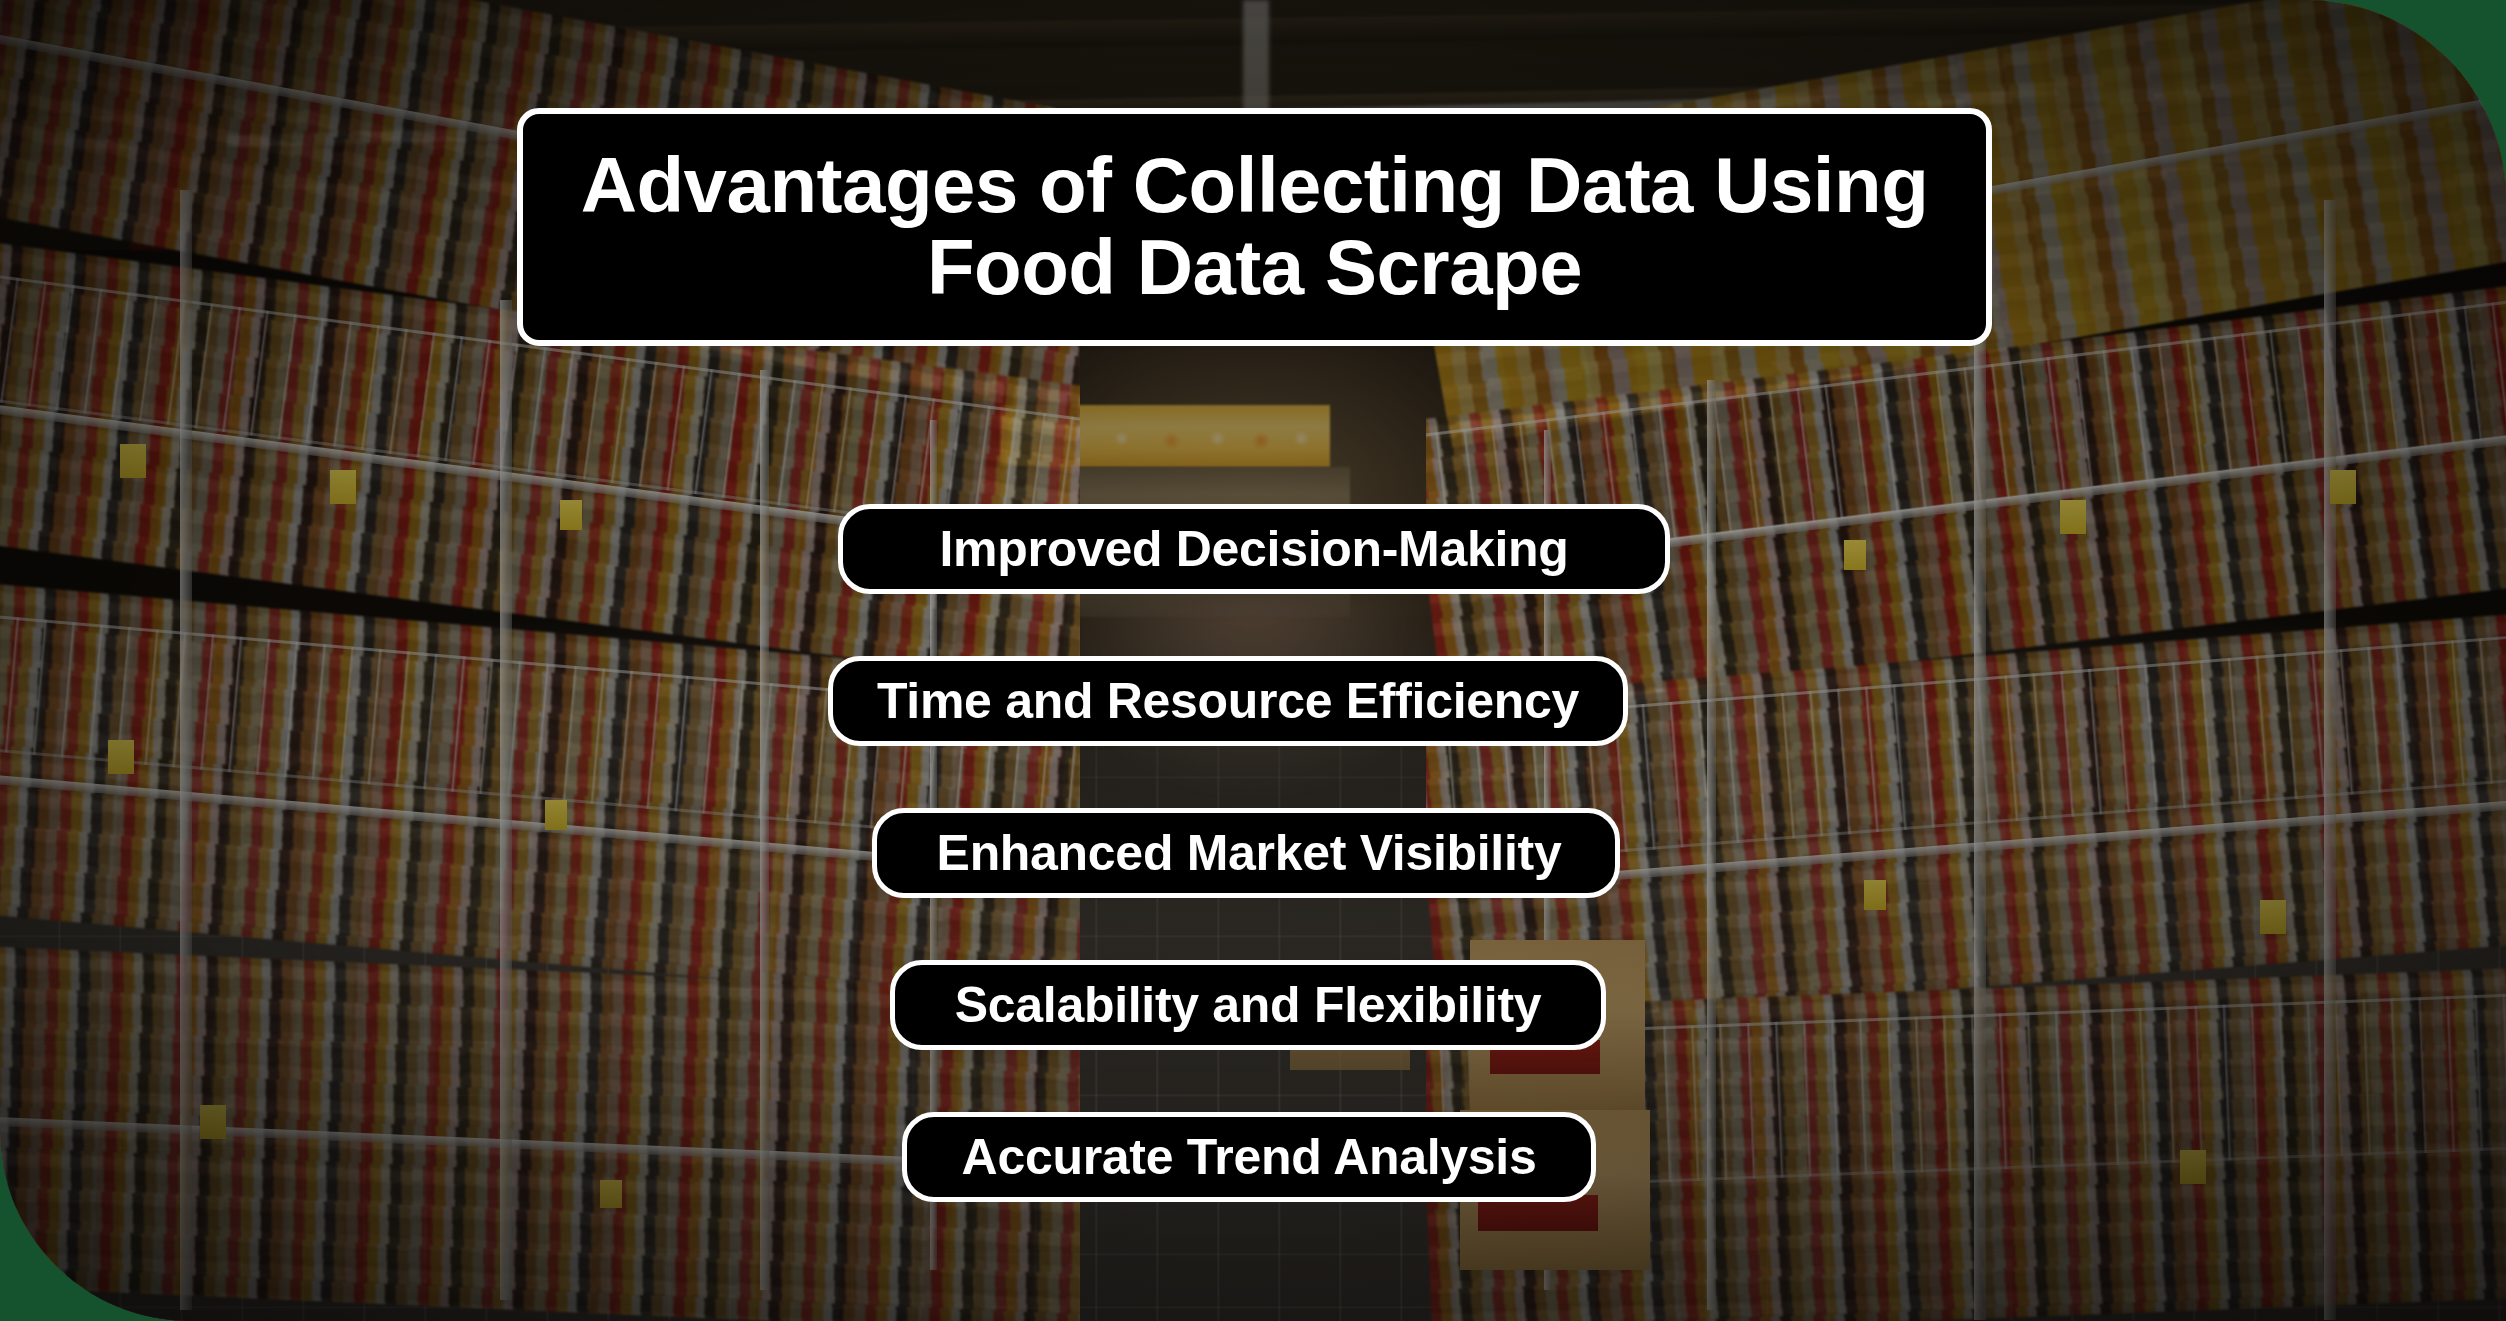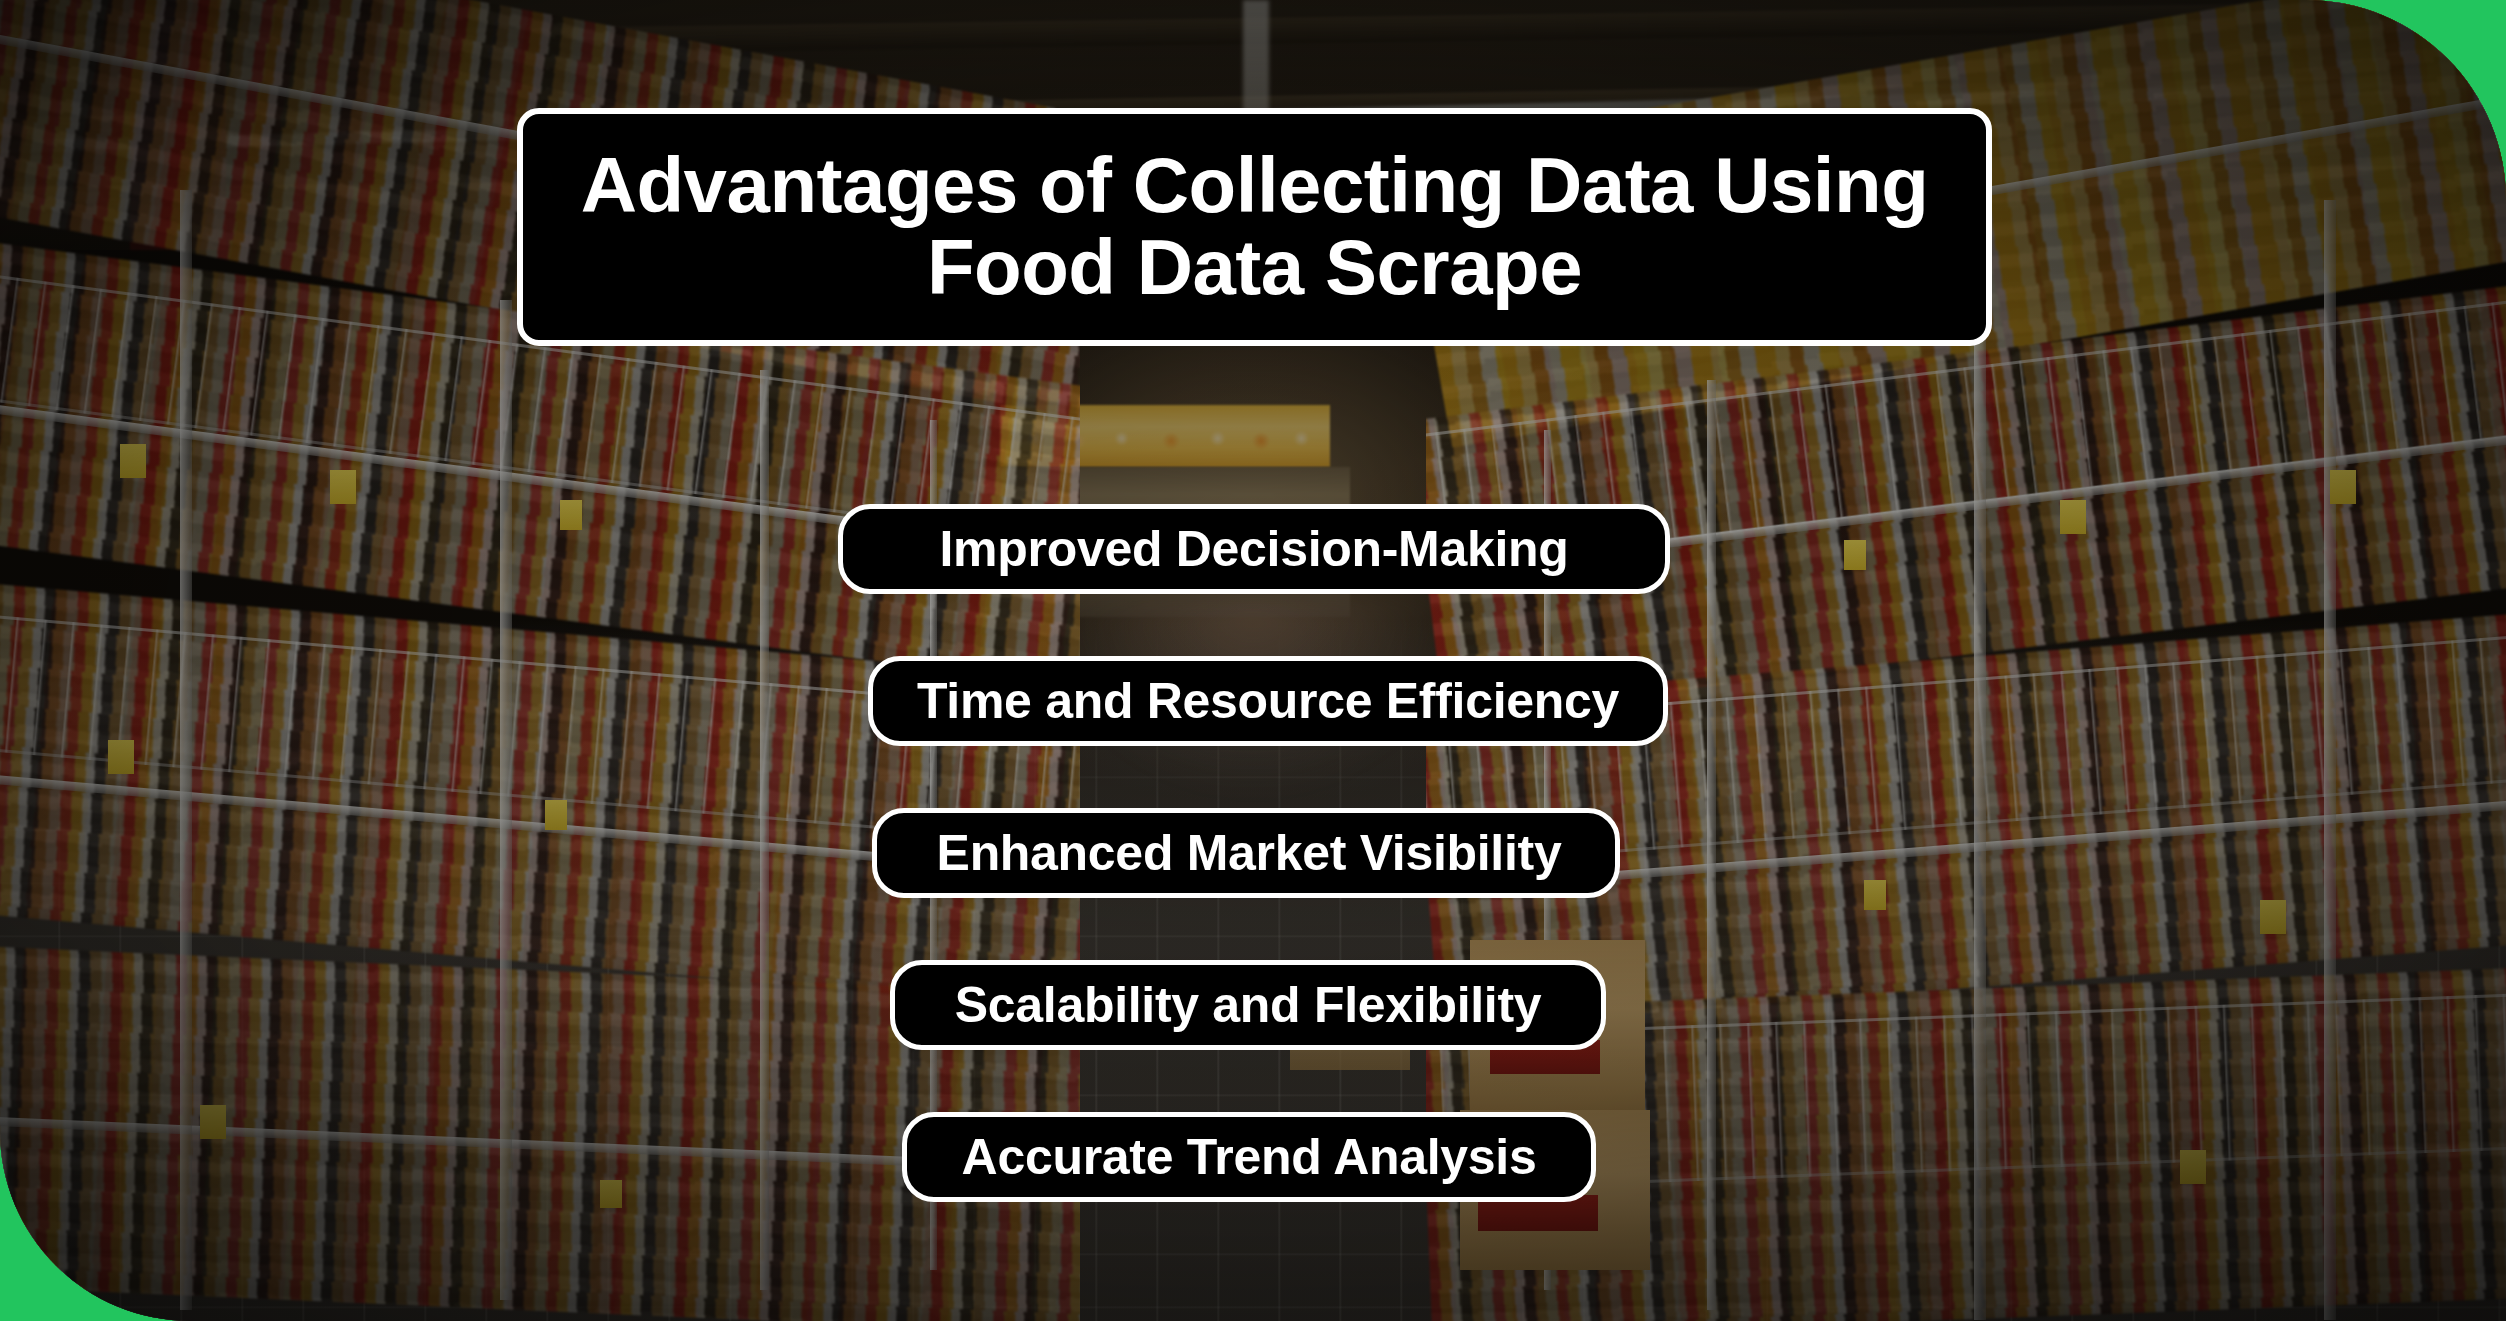--- a/index.html
+++ b/index.html
@@ -12,21 +12,21 @@
     height: 1321px;
     overflow: hidden;
     font-family: "Liberation Sans", sans-serif;
   }
 
   
   .poster {
     position: relative;
     width: 2506px;
     height: 1321px;
-    background: #22c55e;
+    background: #14532d;
     overflow: hidden;
   }
 
   
   .photo {
     position: absolute;
     inset: 0;
     border-radius: 0 200px 0 190px;
     overflow: hidden;
     background: #1a1510;
@@ -329,21 +329,21 @@
     color: #ffffff;
     font-family: "Liberation Sans", sans-serif;
     font-weight: bold;
     font-size: 50px;
     line-height: 1;
     white-space: nowrap;
     letter-spacing: -0.3px;
   }
 
   .b0 { left: 838px;  top: 4px;   width: 832px; }
-  .b1 { left: 868px;  top: 156px; width: 800px; }
+  .b1 { left: 828px;  top: 156px; width: 800px; }
   .b2 { left: 872px;  top: 308px; width: 748px; padding-left: 40px; }
   .b3 { left: 890px;  top: 460px; width: 716px; }
   .b4 { left: 902px;  top: 612px; width: 694px; text-align: center; }
 </style>
 </head>
 <body>
 
 <div class="poster">
 
   <div class="photo">

